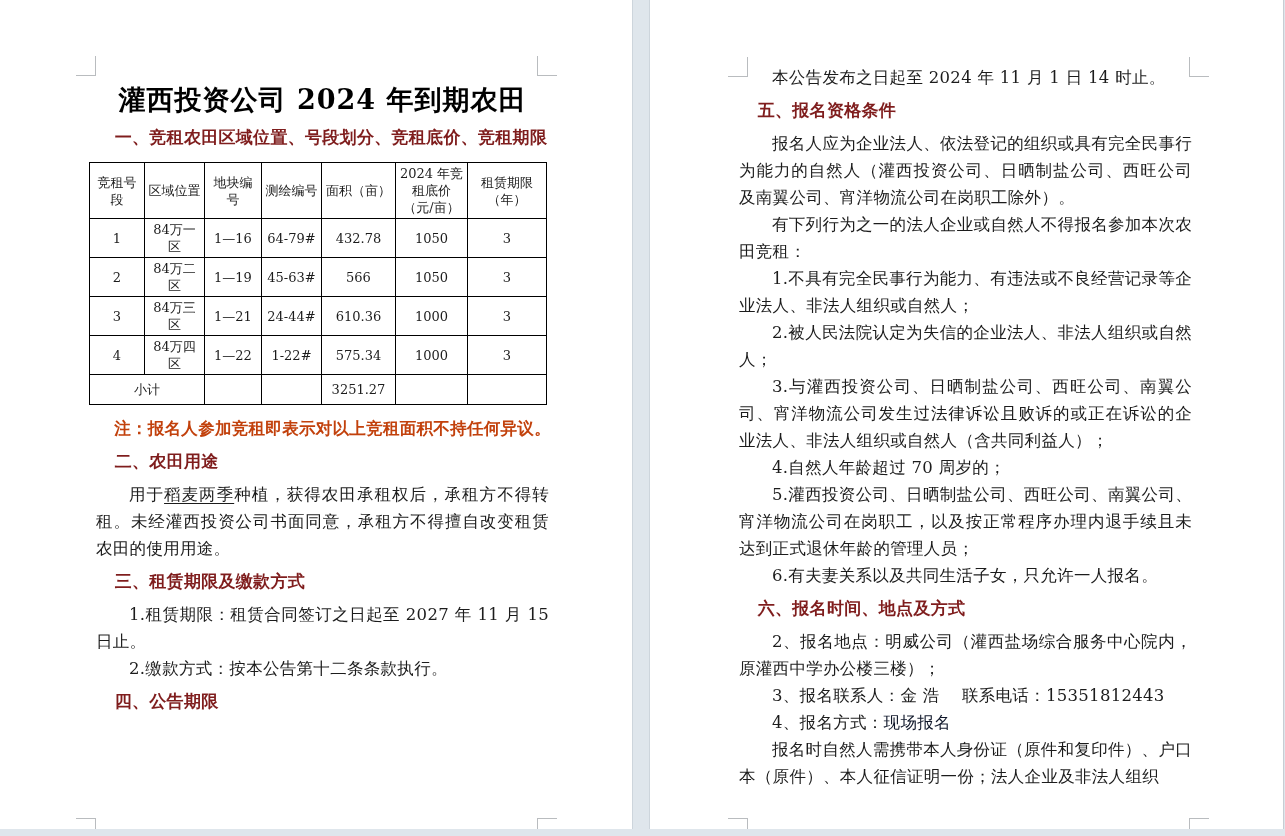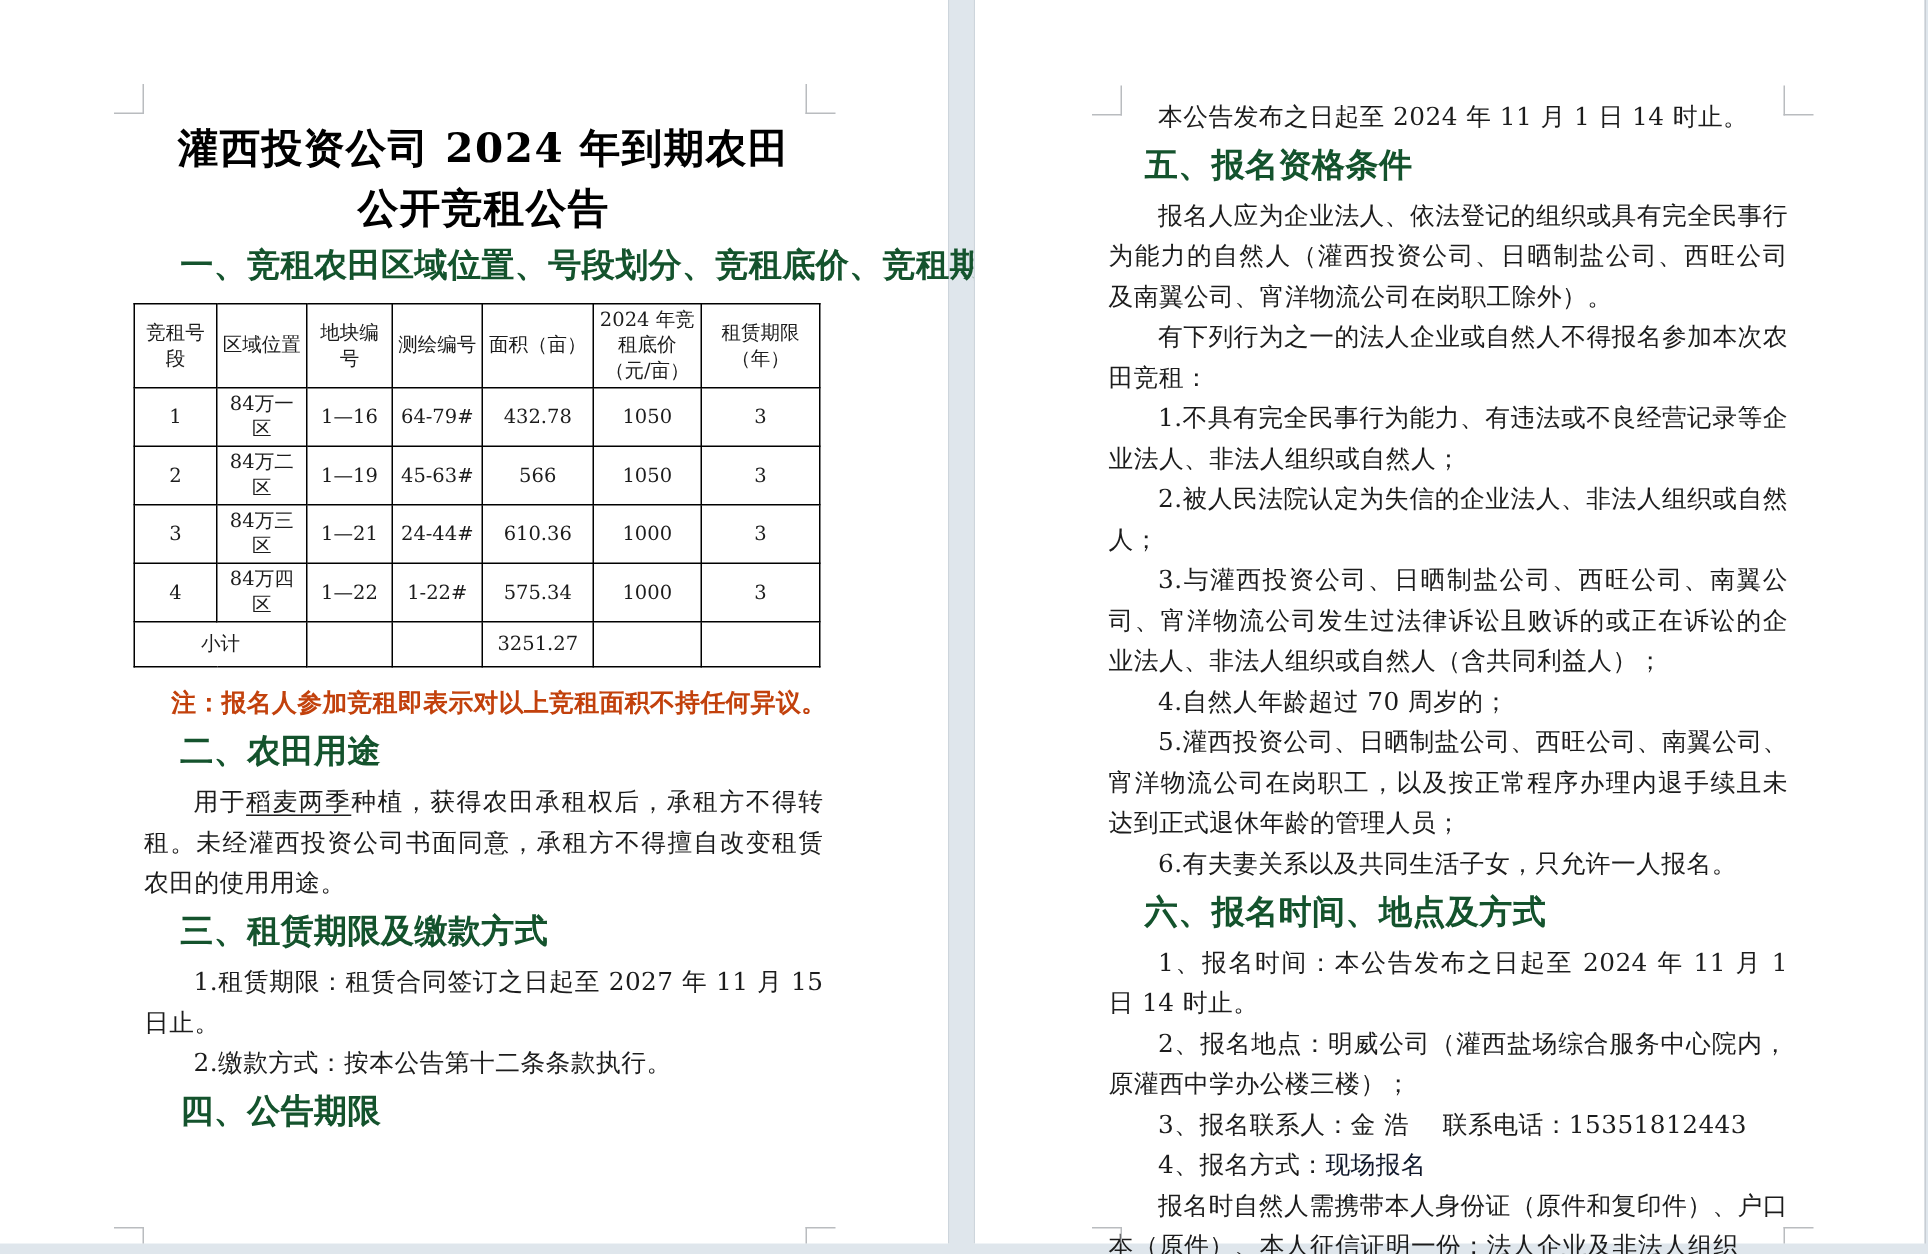--- a/index.html
+++ b/index.html
@@ -22,22 +22,22 @@
   .body-text{
     font-size:16.5px;line-height:27px;letter-spacing:0.3px;
     text-align:justify;word-break:break-all;
   }
   .indent-2{text-indent:2em;}
   .doc-title{
     font-weight:bold;font-size:27px;line-height:40px;text-align:center;
     letter-spacing:1px;color:#000;
   }
   .heading{
-    font-weight:bold;font-size:22px;line-height:27px;letter-spacing:0.3px;
-    text-indent:1.1em;margin:4px 0;color:#14532d;white-space:nowrap;
+    font-weight:bold;font-size:17px;line-height:27px;letter-spacing:0.3px;
+    text-indent:1.1em;margin:4px 0;color:#7f1d1d;white-space:nowrap;
   }
   .note-line{font-weight:bold;color:#c2410c;white-space:nowrap;text-indent:1.1em;margin-top:10px;}
   .h-space{margin:6px 0;}
   .u{text-decoration:underline;text-underline-offset:3px;}
   .b{font-weight:normal;color:#0f172a;}
   table.lease{
     border-collapse:collapse;table-layout:fixed;
     width:458px;margin-left:-7px;margin-top:11px;
     font-size:13px;line-height:17px;text-align:center;
   }
@@ -56,21 +56,20 @@
   .mark.tr{border-left:1px solid #b9bcbf;border-bottom:1px solid #b9bcbf;height:20px;}
   .mark.bl{border-right:1px solid #b9bcbf;border-top:1px solid #b9bcbf;height:11px;}
   .mark.br{border-left:1px solid #b9bcbf;border-top:1px solid #b9bcbf;height:11px;}
 </style>
 </head>
 <body>
 
 <div class="page page-1">
   <div class="content">
     <div class="doc-title">灌西投资公司 2024 年到期农田</div>
-    <div class="doc-title">公开竞租公告</div>
 
 
     <h2 class="heading">一、竞租农田区域位置、号段划分、竞租底价、竞租期限</h2>
 
     <table class="lease">
       <colgroup>
         <col class="c1">
           <col class="c2">
           <col class="c3">
           <col class="c4">
@@ -168,21 +167,20 @@
 
     <p class="body-text indent-2">1.不具有完全民事行为能力、有违法或不良经营记录等企业法人、非法人组织或自然人；</p>
     <p class="body-text indent-2">2.被人民法院认定为失信的企业法人、非法人组织或自然人；</p>
     <p class="body-text indent-2">3.与灌西投资公司、日晒制盐公司、西旺公司、南翼公司、宵洋物流公司发生过法律诉讼且败诉的或正在诉讼的企业法人、非法人组织或自然人（含共同利益人）；</p>
     <p class="body-text indent-2">4.自然人年龄超过 70 周岁的；</p>
     <p class="body-text indent-2">5.灌西投资公司、日晒制盐公司、西旺公司、南翼公司、宵洋物流公司在岗职工，以及按正常程序办理内退手续且未达到正式退休年龄的管理人员；</p>
     <p class="body-text indent-2">6.有夫妻关系以及共同生活子女，只允许一人报名。</p>
 
     <h2 class="heading h-space">六、报名时间、地点及方式</h2>
 
-    <p class="body-text indent-2">1、报名时间：本公告发布之日起至 2024 年 11 月 1 日 14 时止。</p>
     <p class="body-text indent-2">2、报名地点：明威公司（灌西盐场综合服务中心院内，原灌西中学办公楼三楼）；</p>
     <p class="body-text indent-2">3、报名联系人：金 浩　 联系电话：15351812443</p>
     <p class="body-text indent-2"><span>4、报名方式：</span><span class="b">现场报名</span></p>
     <p class="body-text indent-2">报名时自然人需携带本人身份证（原件和复印件）、户口本（原件）、本人征信证明一份；法人企业及非法人组织</p>
   </div>
 
   <div class="mark tl" style="left:78px;top:57px;"></div>
   <div class="mark tr" style="left:539px;top:57px;"></div>
   <div class="mark bl" style="left:78px;top:818px;"></div>
   <div class="mark br" style="left:539px;top:818px;"></div>

